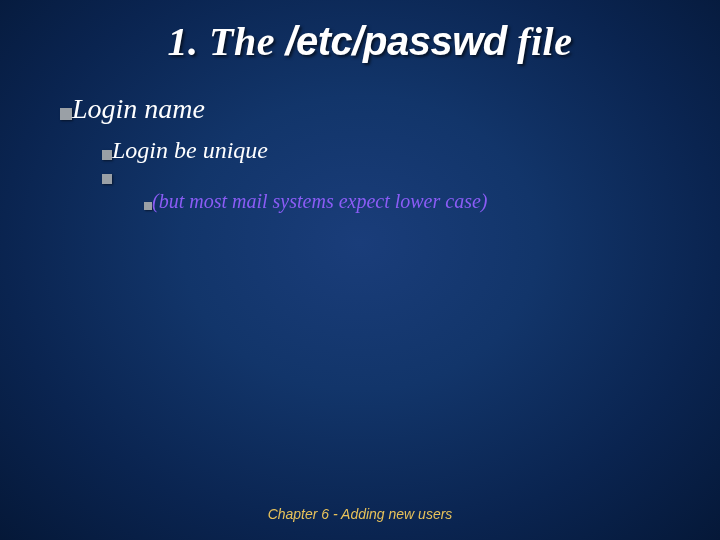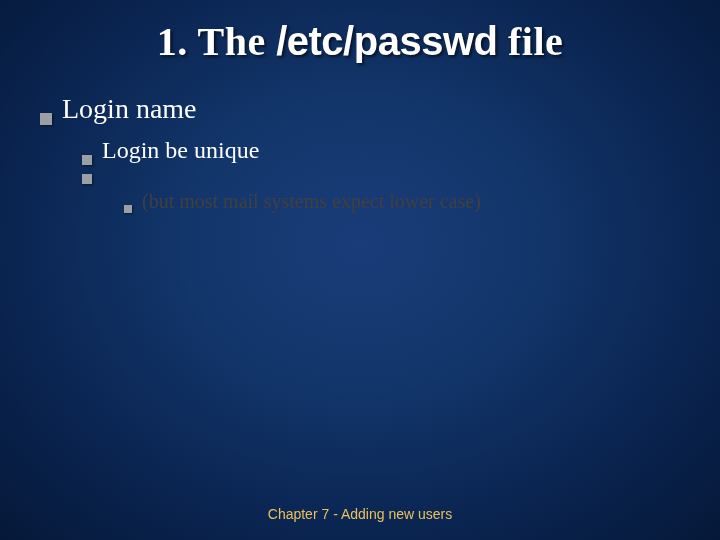--- a/index.html
+++ b/index.html
@@ -6,40 +6,41 @@
   html, body { width: 720px; height: 540px; overflow: hidden; }
   body {
     background: radial-gradient(ellipse at 50% 45%, #1a3d7a 0%, #12356a 35%, #0a2450 70%, #051838 100%);
     font-family: "Times New Roman", Times, serif;
     color: #ffffff;
     position: relative;
   }
   .slide {
     width: 100%;
     height: 100%;
-    padding: 18px 40px 0 40px;
+    padding: 18px 40px 0 60px;
     position: relative;
+    font-style: italic;
   }
   .title {
     text-align: center;
     font-size: 40px;
     font-weight: bold;
     color: #ffffff;
     text-shadow: 2px 2px 3px rgba(0,0,0,0.6);
     margin-bottom: 28px;
     letter-spacing: 0.5px;
   }
   .title .mono {
     font-family: Arial, Helvetica, sans-serif;
     letter-spacing: -0.5px;
   }
   .bullet-row {
     display: flex;
-    align-items: flex-end;
-    gap: 10px;
+    align-items: center;
+    gap: 0;
   }
   .sq {
     width: 12px;
     height: 12px;
     flex: 0 0 12px;
     margin-top: 10px;
     background: #9aa0a6;
     box-shadow: 1px 1px 2px rgba(0,0,0,0.5);
   }
   .sq-sm {
@@ -62,21 +63,21 @@
   .lvl2 {
     font-size: 24px;
     margin-left: 42px;
     line-height: 1.25;
   }
   .lvl3 {
     font-size: 20px;
     margin-left: 84px;
     margin-top: 6px;
   }
-  .dim { color: #404040; }
+  .dim { color: #8b5cf6; }
   .footer {
     position: absolute;
     bottom: 18px;
     left: 0;
     width: 100%;
     text-align: center;
     font-family: Arial, Helvetica, sans-serif;
     font-size: 14px;
     color: #e8c25a;
   }
@@ -103,14 +104,14 @@
 
   <div class="bullet-row lvl2">
     <span class="sq sq-sm"></span>
   </div>
 
   <div class="bullet-row lvl3 dim">
     <span class="sq sq-xs"></span>
     <span>(but most mail systems expect lower case)</span>
   </div>
 
-  <div class="footer">Chapter 7 - Adding new users</div>
+  <div class="footer">Chapter 6 - Adding new users</div>
 </div>
 
 </body></html>

